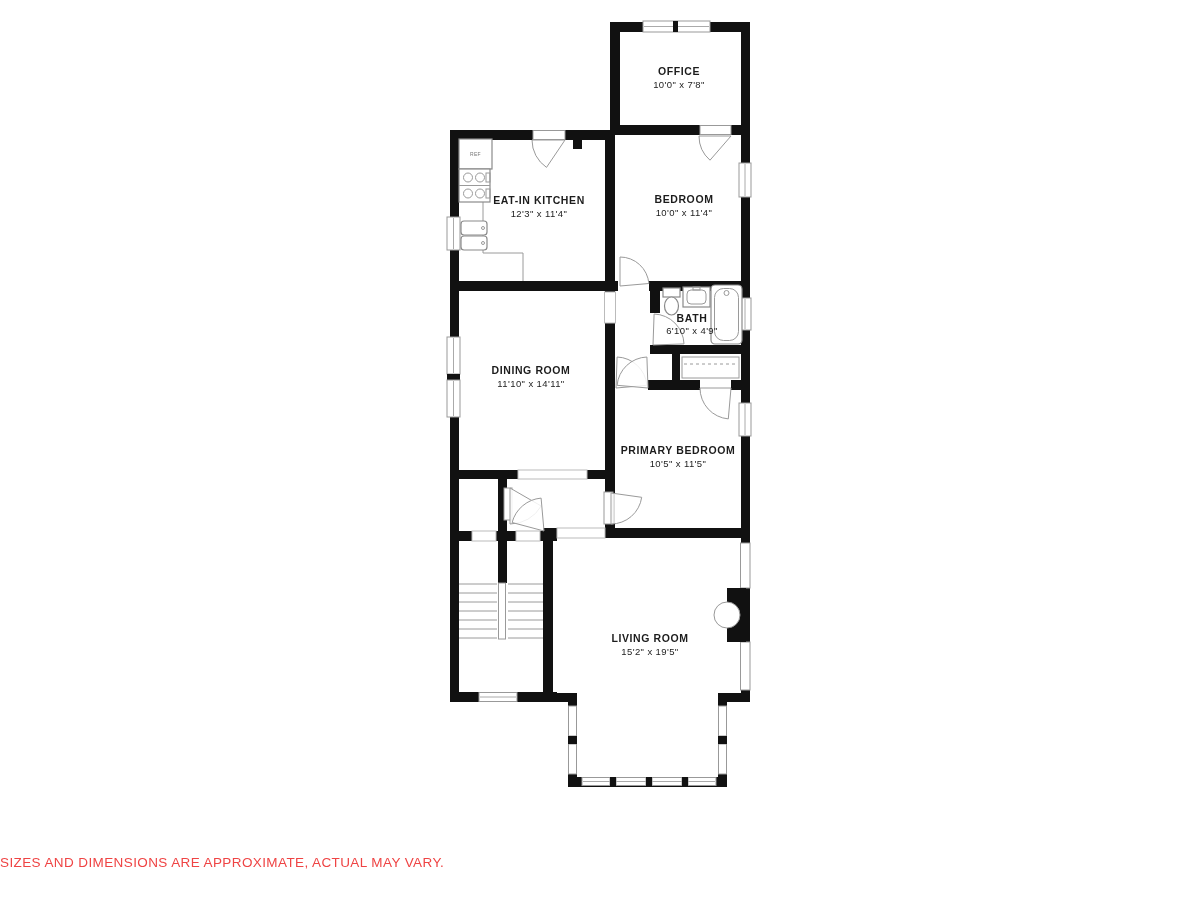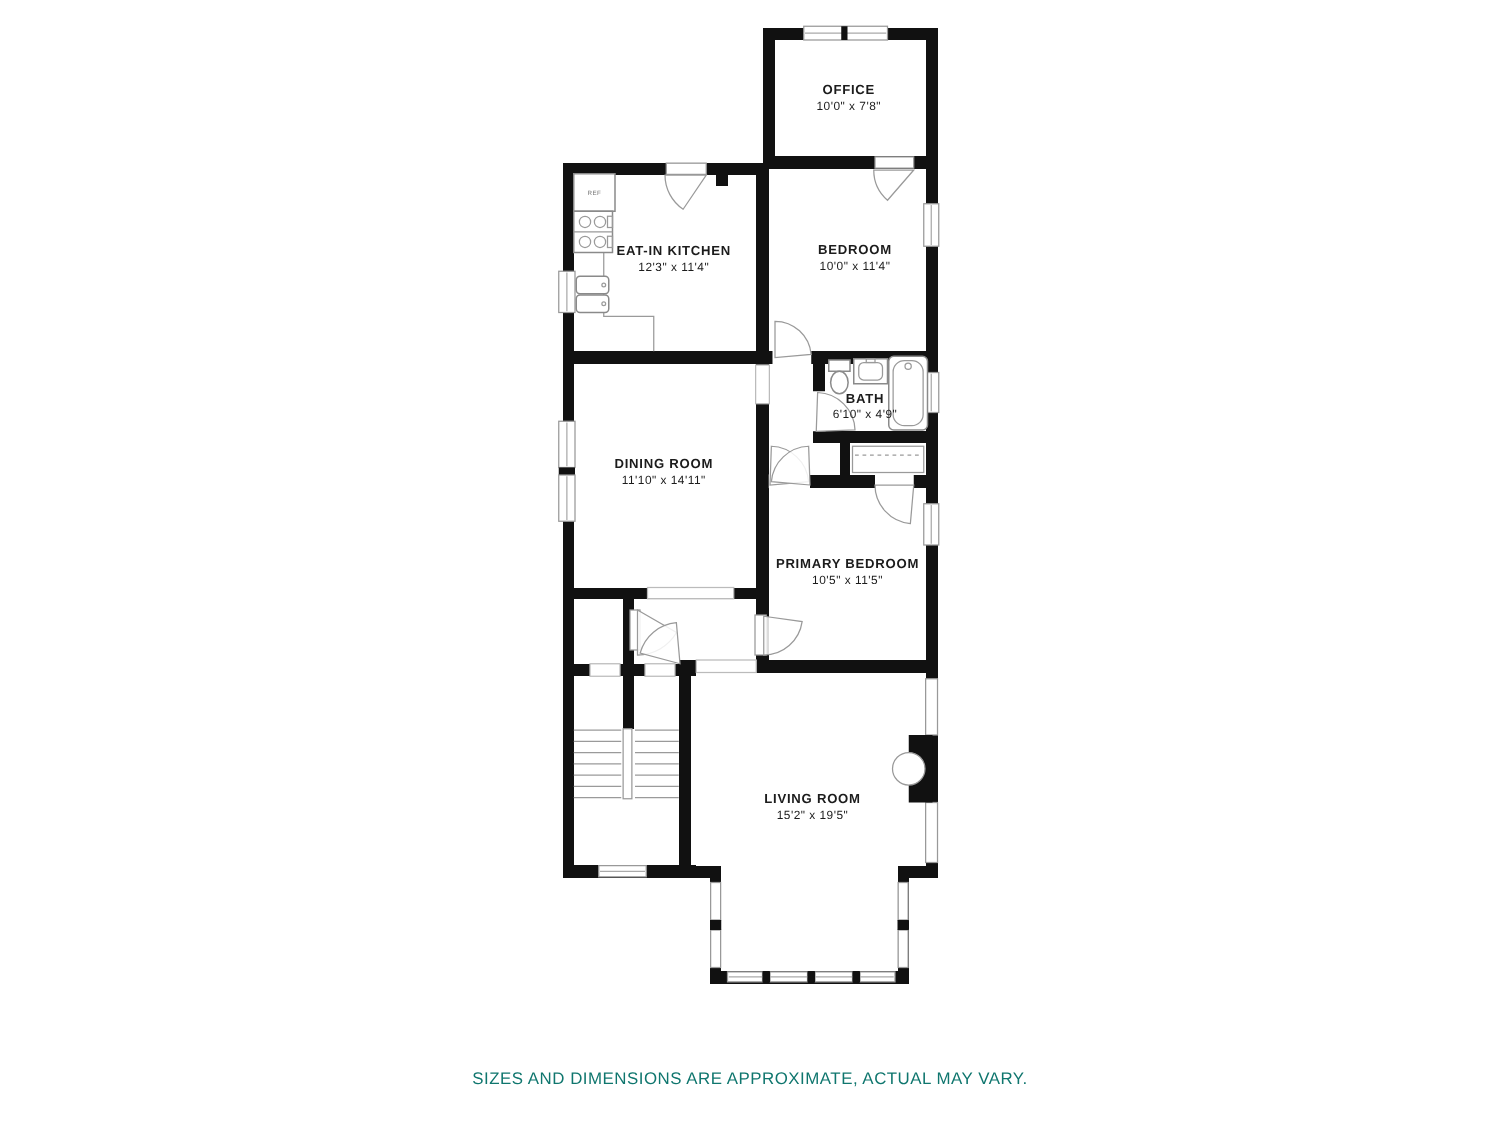--- a/index.html
+++ b/index.html
@@ -12,22 +12,22 @@
   .gapwhite{fill:#ffffff;stroke:none;}
   .open{fill:#ffffff;stroke:#bbbbbb;stroke-width:1;}
   .leaf{fill:#ffffff;stroke:#999999;stroke-width:1;}
   .door{fill:#ffffff;fill-opacity:0.85;stroke:#9a9a9a;stroke-width:1;}
   .fix{fill:#ffffff;stroke:#8a8a8a;stroke-width:1.2;}
   .fixthin{fill:none;stroke:#9a9a9a;stroke-width:1;}
   .tread{stroke:#9a9a9a;stroke-width:1;}
   .roomname{font-size:10.5px;letter-spacing:0.6px;fill:#1c1c1c;text-anchor:middle;font-weight:bold;}
   .roomdims{font-size:9.5px;letter-spacing:0.4px;fill:#1c1c1c;text-anchor:middle;}
   .reftxt{font-size:5px;fill:#777777;text-anchor:middle;letter-spacing:0.3px;}
-  .disclaimer{position:absolute;left:0;top:855px;width:1200px;text-align:center;
-      font-size:13.5px;letter-spacing:0.4px;color:#0f766e;}
+  .disclaimer{position:absolute;left:0;top:855px;width:1200px;
+      font-size:13.5px;letter-spacing:0.4px;color:#ef4444;}
 </style>
 </head>
 <body>
 
 <div class="page">
 <svg width="1200" height="900" viewBox="0 0 1200 900">
 
   <g shape-rendering="crispEdges">
     <rect class="wall" x="610" y="22" width="140" height="10"></rect>
     <rect class="wall" x="610" y="22" width="10" height="112"></rect>

